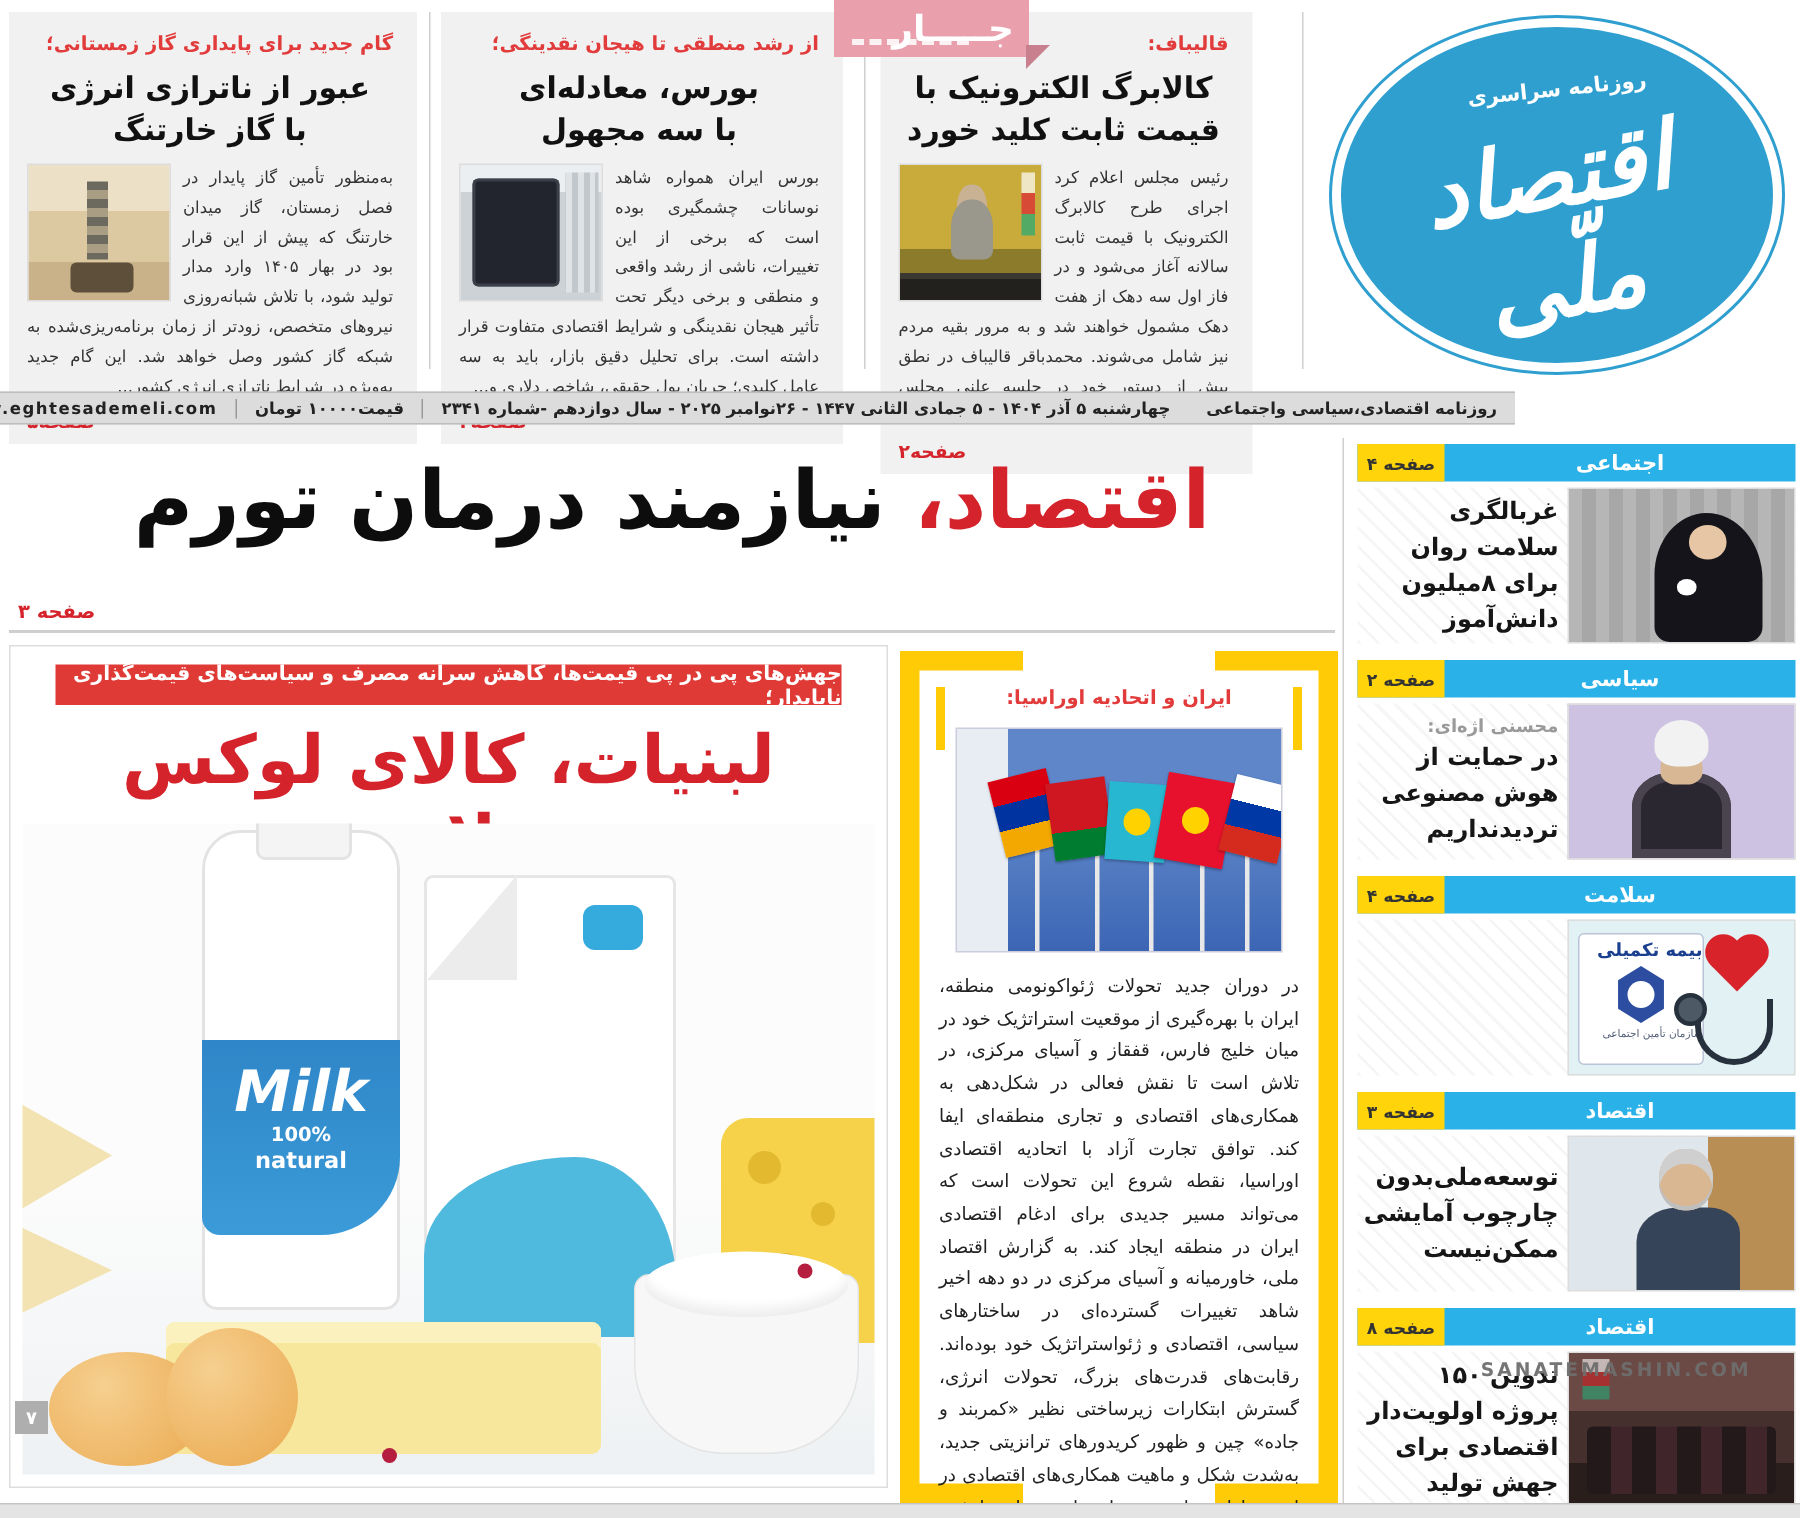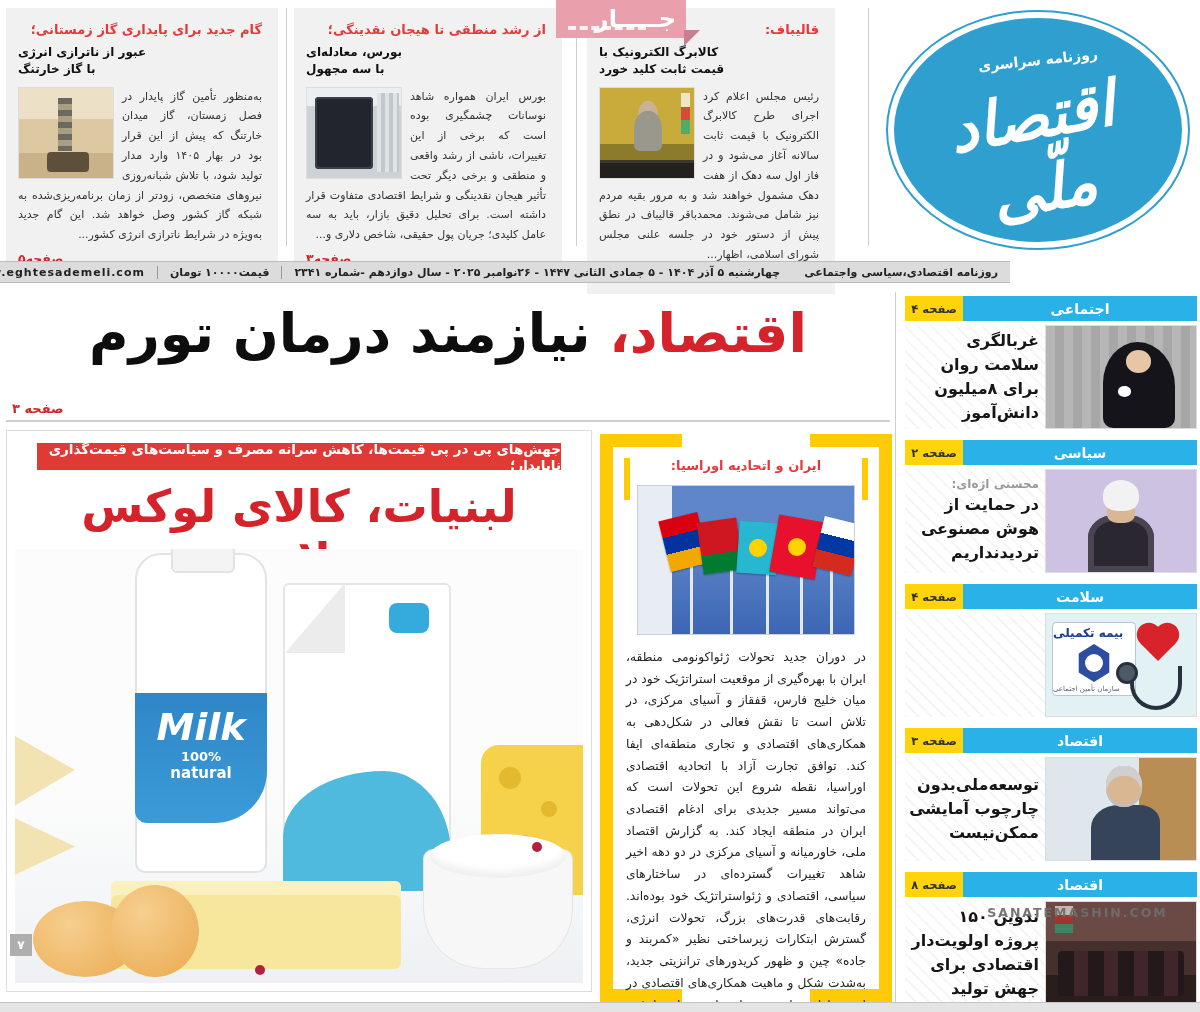--- a/index.html
+++ b/index.html
@@ -3,21 +3,21 @@
 <meta charset="utf-8">
 <style>
   html,body{margin:0;padding:0;background:#ffffff;}
   *{box-sizing:border-box;}
   body{font-family:"DejaVu Sans", sans-serif;}
   .page{position:relative;width:1200px;height:1012px;background:#fff;overflow:hidden;outline:1px solid #d5d5d5;direction:rtl;}
 
   
   .story-box{position:absolute;top:8px;background:#f1f1f1;padding:14px 16px 8px 12px;}
   .story-kicker{color:#e23b3b;font-weight:bold;font-size:13px;margin-bottom:7px;text-align:right;}
-  .story-headline{color:#111;font-weight:bold;font-size:12px;line-height:1.4;white-space:pre-line;text-align:left;margin-bottom:9px;}
+  .story-headline{color:#111;font-weight:bold;font-size:20px;line-height:1.4;white-space:pre-line;text-align:center;margin-bottom:9px;}
   .story-body{font-size:11px;color:#333;text-align:justify;line-height:1.8;}
   .story-photo{float:left;width:96px;height:92px;margin-right:8px;margin-bottom:4px;border:1px solid #ddd;position:relative;overflow:hidden;}
   .story-pageref{color:#d5232b;font-weight:bold;font-size:12.5px;text-align:left;margin-top:6px;}
   .vline{position:absolute;width:1px;background:#cfcfcf;top:8px;height:238px;}
 
   
   .photo-parliament{background:linear-gradient(180deg,#c9ab3c 0 62%,#8d7b2c 62% 80%,#3b3831 80%);}
   .photo-parliament::before{content:"";position:absolute;left:36%;top:26%;width:30%;height:44%;background:#9a988d;border-radius:46% 46% 6px 6px;box-shadow:0 -14px 0 -4px #c9b193;}
   .photo-parliament::after{content:"";position:absolute;left:0;bottom:0;width:100%;height:16%;background:#23211d;}
   .photo-flag-strip{position:absolute;right:4%;top:6%;width:10%;height:46%;background:linear-gradient(180deg,#fff 0 33%,#d23 33% 66%,#2a7 66%);opacity:.7;}
@@ -110,21 +110,21 @@
   .sb-headline{color:#161616;font-weight:bold;font-size:16px;line-height:1.5;white-space:pre-line;}
   .sb-photo{position:absolute;right:0;top:0;width:152px;height:104px;overflow:hidden;border:1px solid #ddd;}
 
   .photo-woman{background:repeating-linear-gradient(90deg,#b6b6b6 0 9px,#a7a7a7 9px 18px);}
   .photo-woman::before{content:"";position:absolute;right:14%;top:16%;width:48%;height:84%;background:#14141a;border-radius:48% 52% 10px 10px;}
   .photo-woman::after{content:"";position:absolute;right:30%;top:24%;width:17%;height:22%;background:#e6c6a4;border-radius:50%;box-shadow:-14px 30px 0 -6px #fff;}
   .photo-cleric{background:#cdc2e2;}
   .photo-cleric::before{content:"";position:absolute;left:28%;top:44%;width:44%;height:56%;background:#2a2730;border-radius:40% 40% 0 0;box-shadow:inset 0 0 0 6px #4a4450;}
   .photo-cleric::after{content:"";position:absolute;left:38%;top:10%;width:24%;height:30%;background:#f2f2f2;border-radius:50% 50% 40% 40%;box-shadow:0 16px 0 -4px #d8b894;}
   .photo-insurance{background:#e2f1f3;}
-  .ins-card{position:absolute;left:6px;top:8px;width:84px;height:74px;background:#fff;border:1px solid #b9c4d8;border-radius:4px;text-align:left;}
+  .ins-card{position:absolute;left:6px;top:8px;width:84px;height:88px;background:#fff;border:1px solid #b9c4d8;border-radius:4px;text-align:right;}
   .ins-title{color:#1b3f8f;font-weight:bold;font-size:12px;margin-top:3px;}
   .ins-hex{width:34px;height:38px;margin:4px auto 0 auto;background:#2d4ea0;clip-path:polygon(50% 0,95% 25%,95% 75%,50% 100%,5% 75%,5% 25%);position:relative;}
   .ins-hex::after{content:"";position:absolute;left:8px;top:10px;width:18px;height:18px;background:#fff;border-radius:50%;}
   .ins-org{color:#55617a;font-size:7px;margin-top:3px;}
   .heart{position:absolute;right:26px;top:18px;width:24px;height:24px;background:#d8232a;transform:rotate(45deg);}
   .heart::before,.heart::after{content:"";position:absolute;width:24px;height:24px;border-radius:50%;background:#d8232a;}
   .heart::before{left:-13px;top:0;}
   .heart::after{left:0;top:-13px;}
   .steth{position:absolute;right:14px;bottom:6px;width:52px;height:44px;border:4px solid #26313d;border-top:none;border-radius:0 0 30px 30px;}
   .steth::after{content:"";position:absolute;left:-18px;top:-4px;width:16px;height:16px;border-radius:50%;background:#4d5a66;border:3px solid #26313d;}

